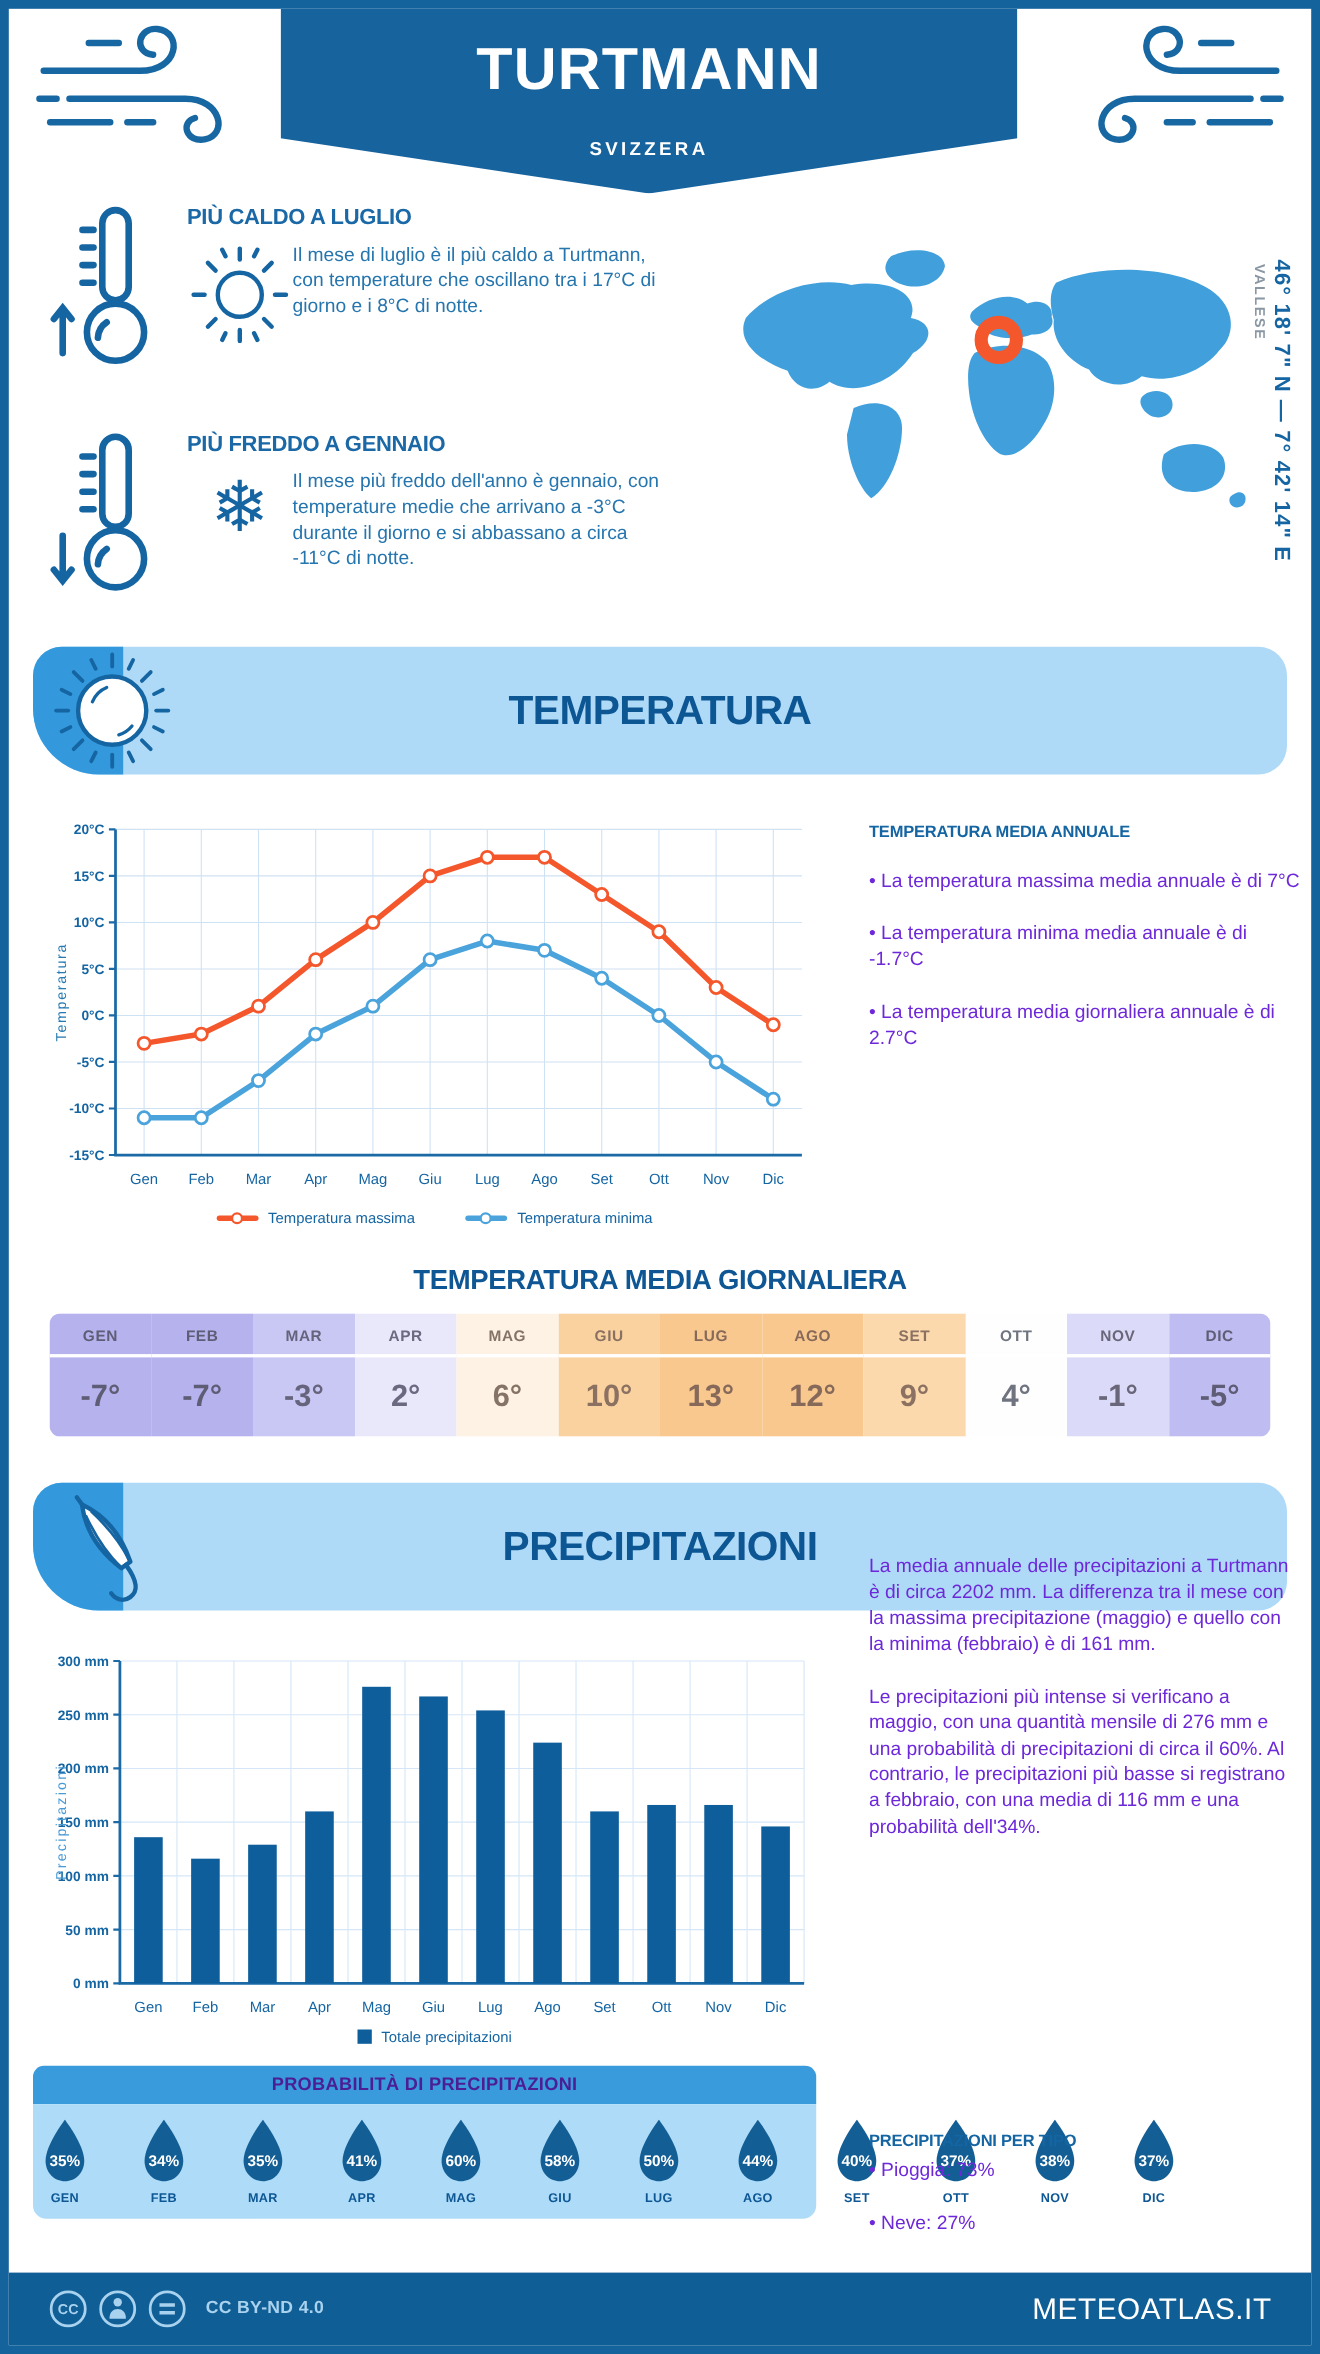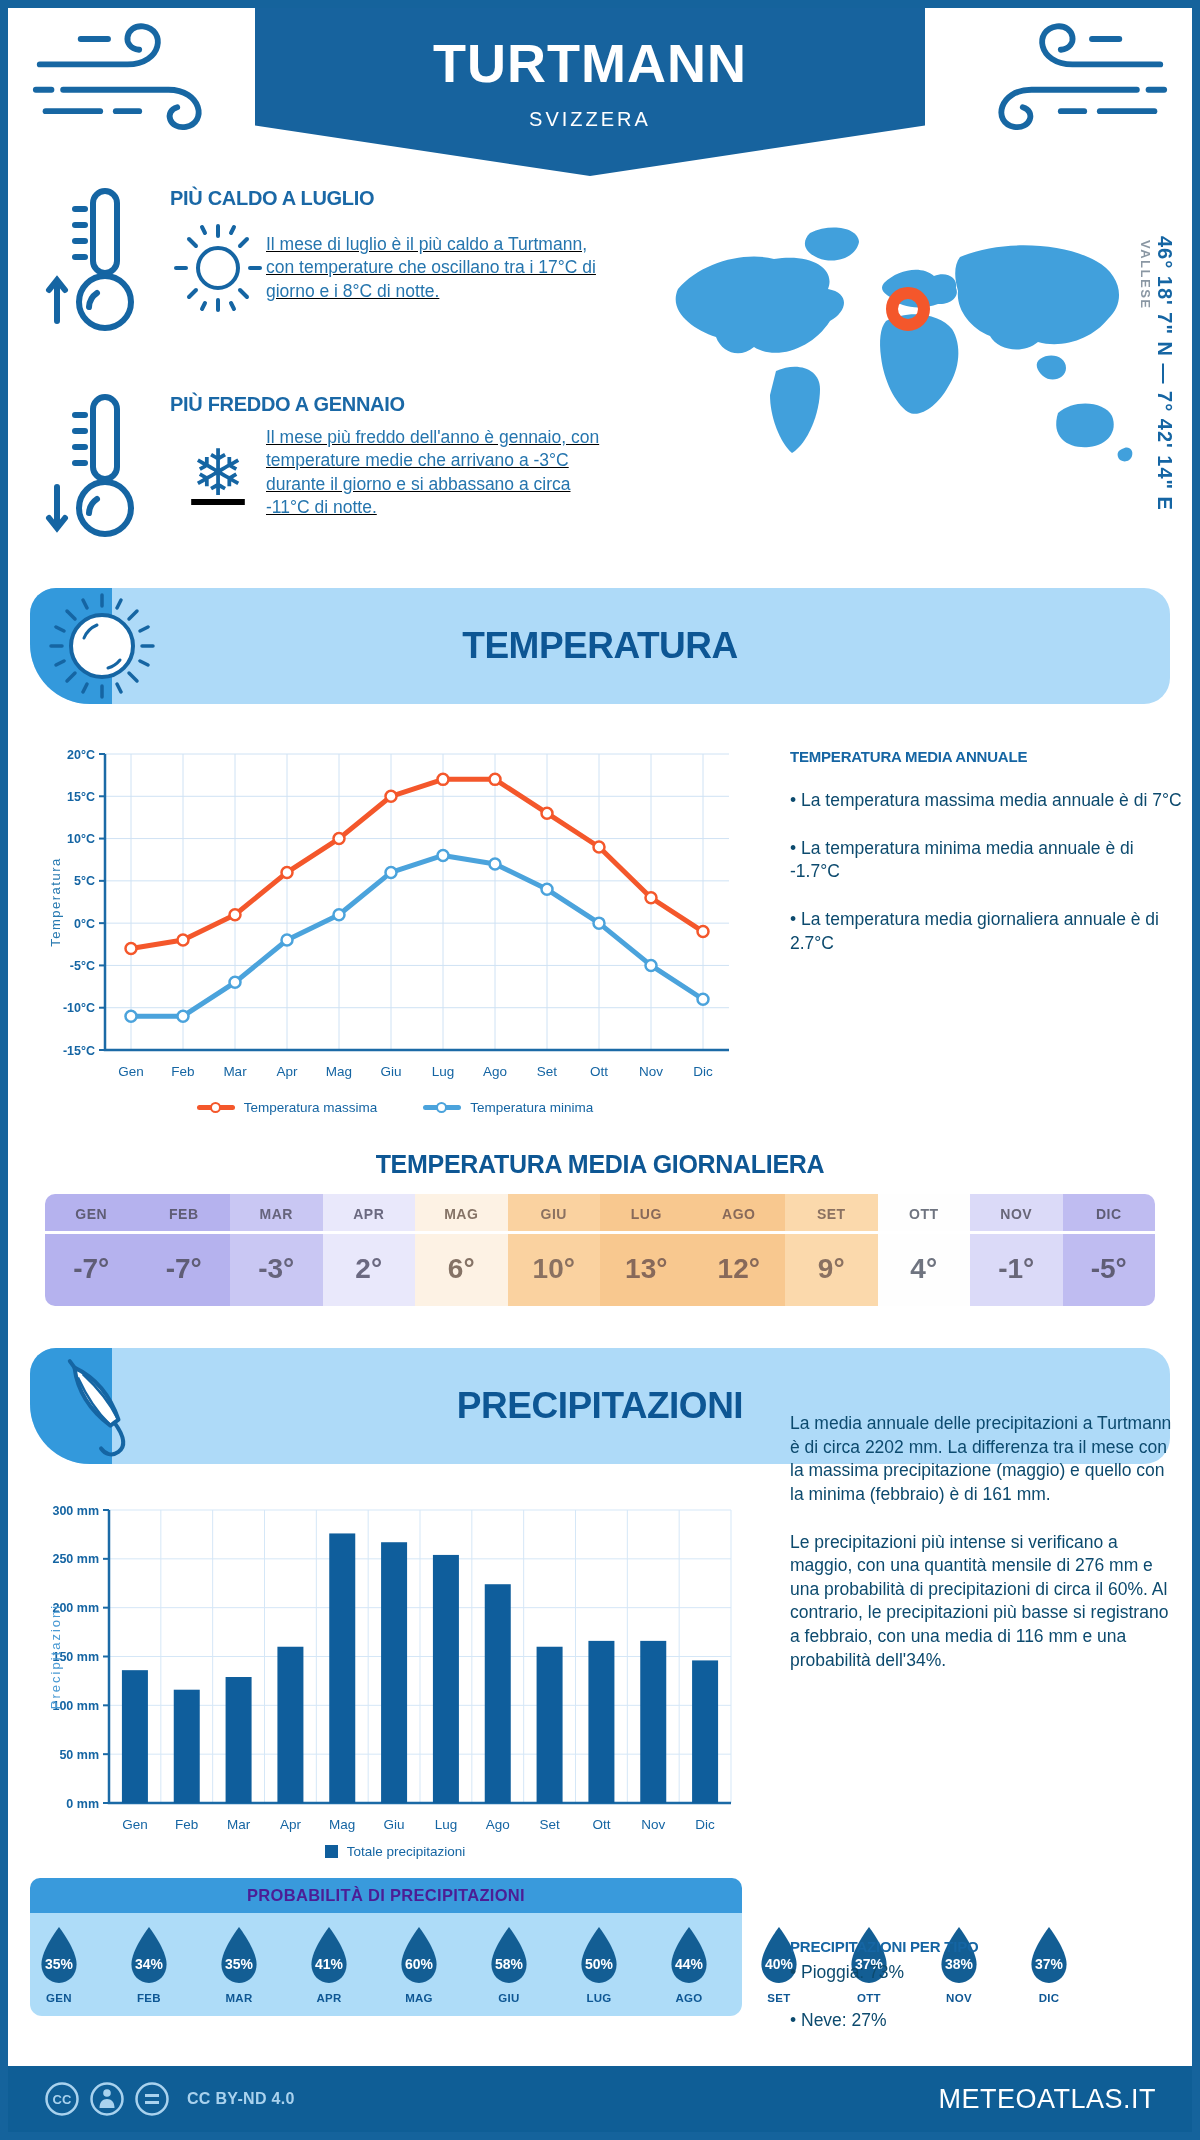--- a/index.html
+++ b/index.html
@@ -3,29 +3,29 @@
 <meta charset="utf-8">
 <style>
   html,body{margin:0;padding:0;background:#e8eef3;}
   .page{position:relative;width:1200px;height:2140px;margin:0 auto;background:#ffffff;
         border:8px solid #15639c;box-sizing:border-box;overflow:hidden;
         font-family:"Liberation Sans", sans-serif;}
   
   .banner{position:absolute;left:247px;top:0;width:670px;height:168px;background:#17639e;
           clip-path:polygon(0 0,100% 0,100% 70%,50% 100%,0 70%);text-align:center;color:#fff;}
   .banner h1{margin:24px 0 0;font-size:54px;letter-spacing:1px;}
-  .banner .sub{margin-top:14px;font-size:20px;letter-spacing:3px;font-weight:normal;}
+  .banner .sub{margin-top:32px;font-size:17px;letter-spacing:3px;font-weight:bold;}
   .wind{position:absolute;top:12px;}
   .wind.left{left:22px;}
   .wind.right{right:22px;transform:scaleX(-1);}
   
   .hl{position:absolute;left:37px;width:610px;display:flex;}
   .hl .thermo{flex:0 0 125px;}
   .hl h2{margin:2px 0 10px;font-size:20px;color:#1a68a6;letter-spacing:-.3px;}
-  .hl .row{display:flex;align-items:center;text-decoration:underline;}
+  .hl .row{display:flex;align-items:flex-start;}
   .hl .mini{flex:0 0 96px;text-align:center;}
   .hl p{margin:0;font-size:17.5px;line-height:1.33;color:#2575ae;width:345px;}
   .snow{font-size:64px;color:#1565a3;line-height:70px;}
   
   .map{position:absolute;left:652px;top:189px;}
   .geo{position:absolute;right:16px;top:228px;writing-mode:vertical-rl;text-orientation:mixed;}
   .geo .coords{font-size:20px;font-weight:bold;color:#1565a3;letter-spacing:1px;}
   .geo .region{font-size:13px;color:#8a97a3;letter-spacing:1.5px;margin-top:4px;font-weight:bold;}
   
   .band{position:absolute;left:22px;width:1140px;height:116px;background:#aedaf8;
@@ -37,21 +37,21 @@
   
   .chart{position:absolute;left:37px;}
   .legend{position:absolute;left:37px;width:700px;display:flex;justify-content:center;gap:46px;}
   .legend .item{display:flex;align-items:center;gap:9px;font-size:13.5px;color:#1565a3;justify-content:center;}
   .lline{position:relative;width:38px;height:5px;border-radius:3px;display:inline-block;}
   .lline .ring{position:absolute;left:13px;top:-3px;width:7px;height:7px;background:#fff;
                border:2.5px solid;border-radius:50%;}
   .lsq{width:13px;height:13px;display:inline-block;}
   .sidecol{position:absolute;left:782px;width:392px;}
   .sidecol h3{margin:0 0 6px;font-size:15px;color:#1565a3;letter-spacing:-.2px;}
-  .sidecol p{font-size:17.5px;line-height:1.35;color:#0c4a6e;margin:0;}
+  .sidecol p{font-size:17.5px;line-height:1.35;color:#6d28d9;margin:0;}
   .sidecol p + p{margin-top:24px;}
   .bullets p{margin:24px 0 0;}
   
   .tbl-title{position:absolute;left:0;top:1142px;width:100%;text-align:center;margin:0;
              font-size:25px;color:#0e5794;letter-spacing:-.3px;}
   .mtable{position:absolute;left:37px;top:1186px;width:1110px;height:112px;display:flex;
           border-radius:10px;overflow:hidden;}
   .mtable .col{flex:1;text-align:center;}
   .mtable .m{font-size:14px;font-weight:bold;letter-spacing:.5px;height:37px;line-height:40px;
              border-bottom:3px solid #fff;}

